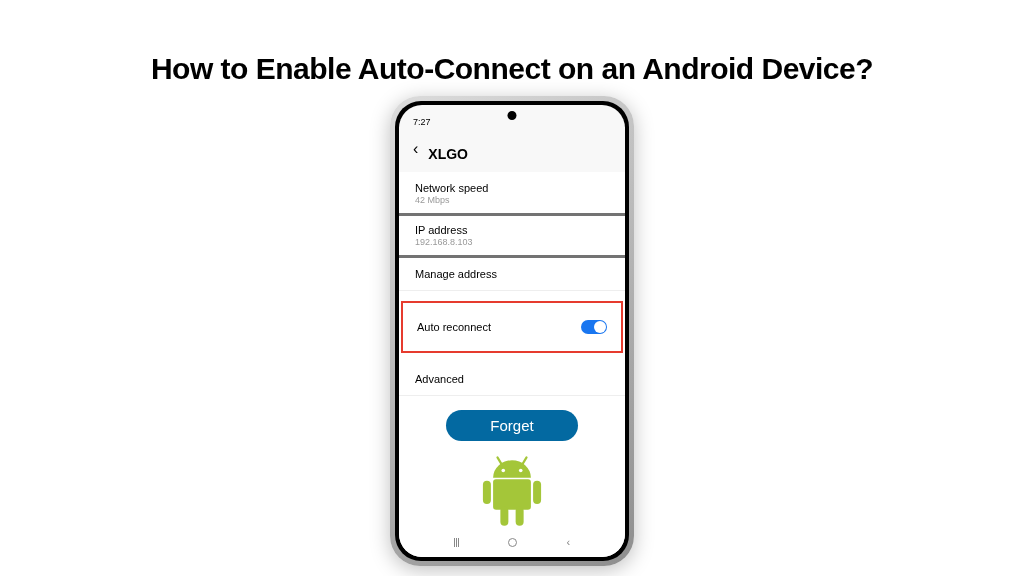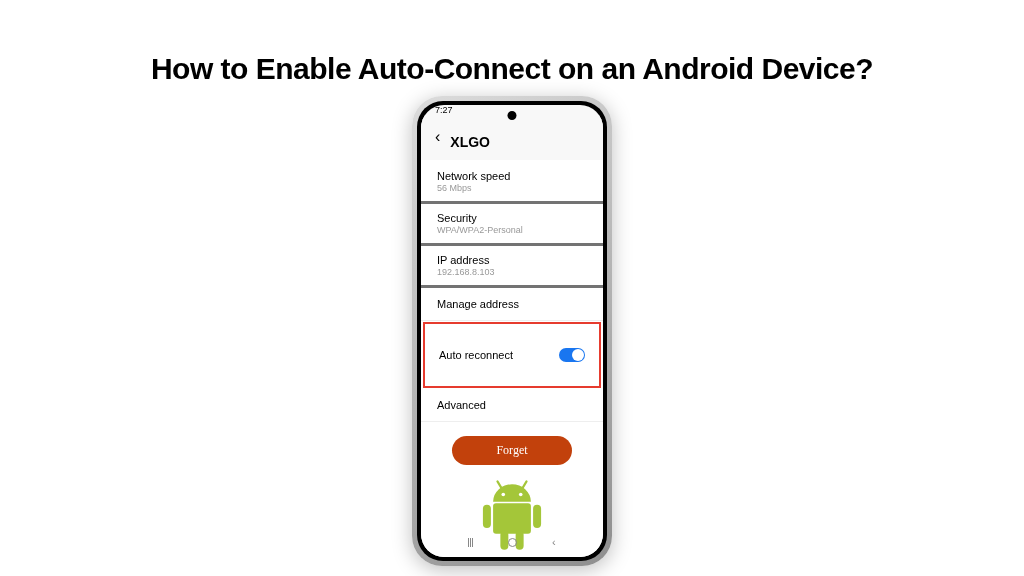--- a/index.html
+++ b/index.html
@@ -20,21 +20,21 @@
     }
     .headline h1 {
       font-size: 30px;
       font-weight: 900;
       line-height: 1.3;
       color: #000;
       letter-spacing: -0.5px;
     }
     .phone-wrap {
       position: relative;
-      width: 200px;
+      width: 244px;
       height: 470px;
     }
     .phone-frame {
       position: absolute;
       inset: 0;
       border-radius: 30px;
       background: linear-gradient(145deg, #dcdcdc, #8e8e8e);
       padding: 5px;
       box-shadow: 0 4px 20px rgba(0,0,0,0.25);
     }
@@ -116,23 +116,23 @@
       padding: 10px 16px;
       border-bottom: 1px solid #eeeeee;
     }
     .row-single .row-label {
       margin-bottom: 0;
     }
     .auto-row {
       display: flex;
       align-items: center;
       justify-content: space-between;
-      padding: 24px 14px;
+      padding: 17px 14px;
       border: 2px solid #e63b2e;
-      margin: 1px 2px;
+      margin: 10px 2px;
     }
     .toggle {
       width: 26px;
       height: 14px;
       border-radius: 7px;
       background: #1976f0;
       position: relative;
     }
     .toggle-knob {
       position: absolute;
@@ -142,28 +142,27 @@
       height: 12px;
       border-radius: 50%;
       background: #fff;
     }
     .forget-wrap {
       display: flex;
       justify-content: center;
       padding: 14px 0 8px 0;
     }
     .forget-btn {
-      background: #c2410c;
+      background: #0369a1;
       color: #fff;
       border: none;
       border-radius: 16px;
       padding: 7px 44px;
-      font-size: 12px;
+      font-size: 15px;
       font-weight: 500;
-      font-family: Liberation Serif, serif;
     }
     .android-logo {
       display: flex;
       justify-content: center;
       margin-top: 4px;
     }
     .navbar {
       position: absolute;
       bottom: 6px;
       left: 0;
@@ -216,27 +215,23 @@
 
         <div class="header">
           <span class="back-arrow">‹</span>
           <span class="header-title">XLGO</span>
         </div>
 
         <div class="content">
 
           <div class="row">
             <div class="row-label">Network speed</div>
-            <div class="row-value">56 Mbps</div>
-          </div>
-
-          <div class="row">
-            <div class="row-label">Security</div>
-            <div class="row-value">WPA/WPA2-Personal</div>
-          </div>
+            <div class="row-value">42 Mbps</div>
+          </div>
+
 
           <div class="row">
             <div class="row-label">IP address</div>
             <div class="row-value">192.168.8.103</div>
           </div>
 
           <div class="row-single">
             <div class="row-label">Manage address</div>
           </div>
 

